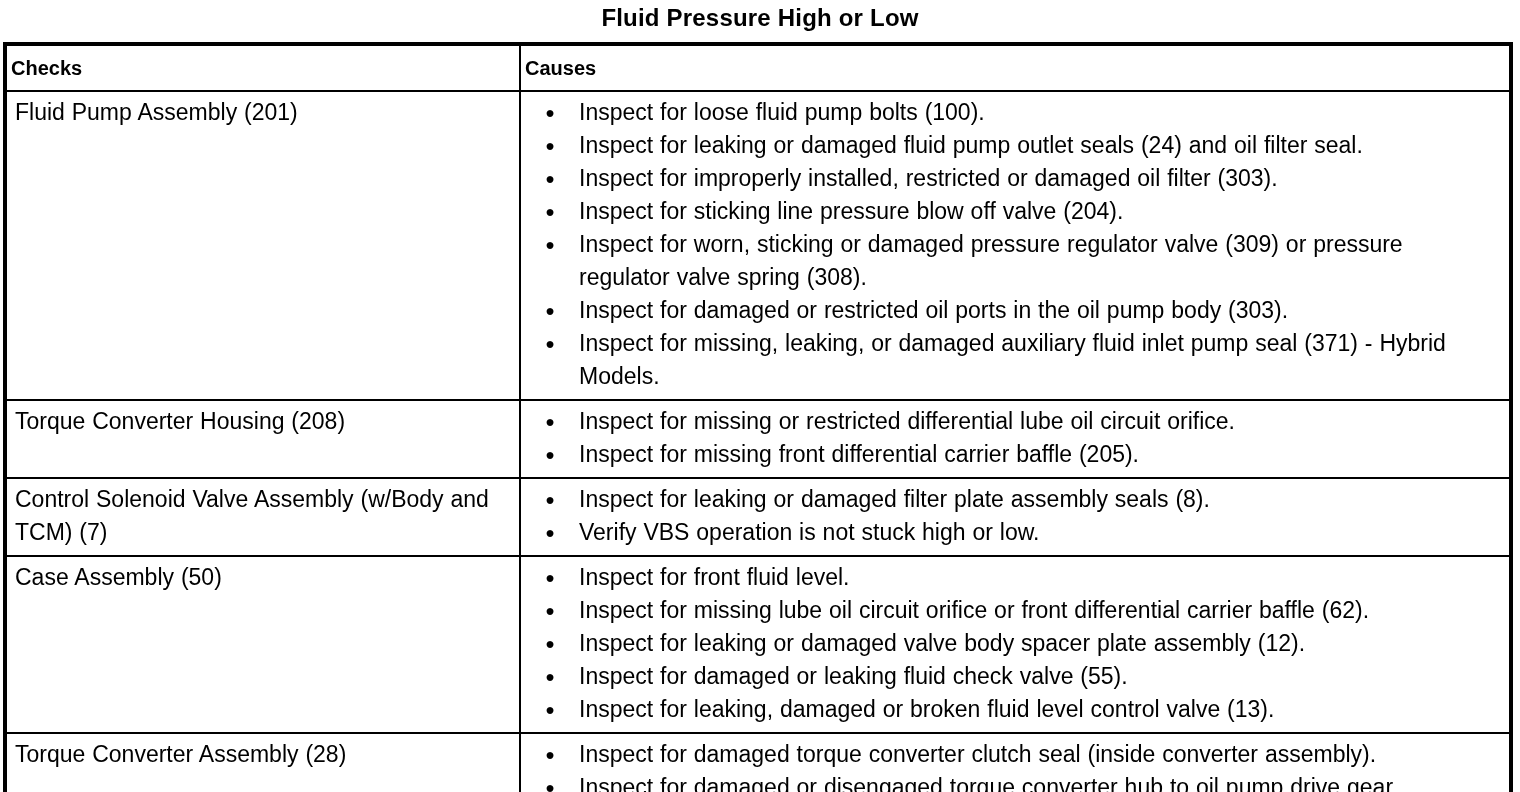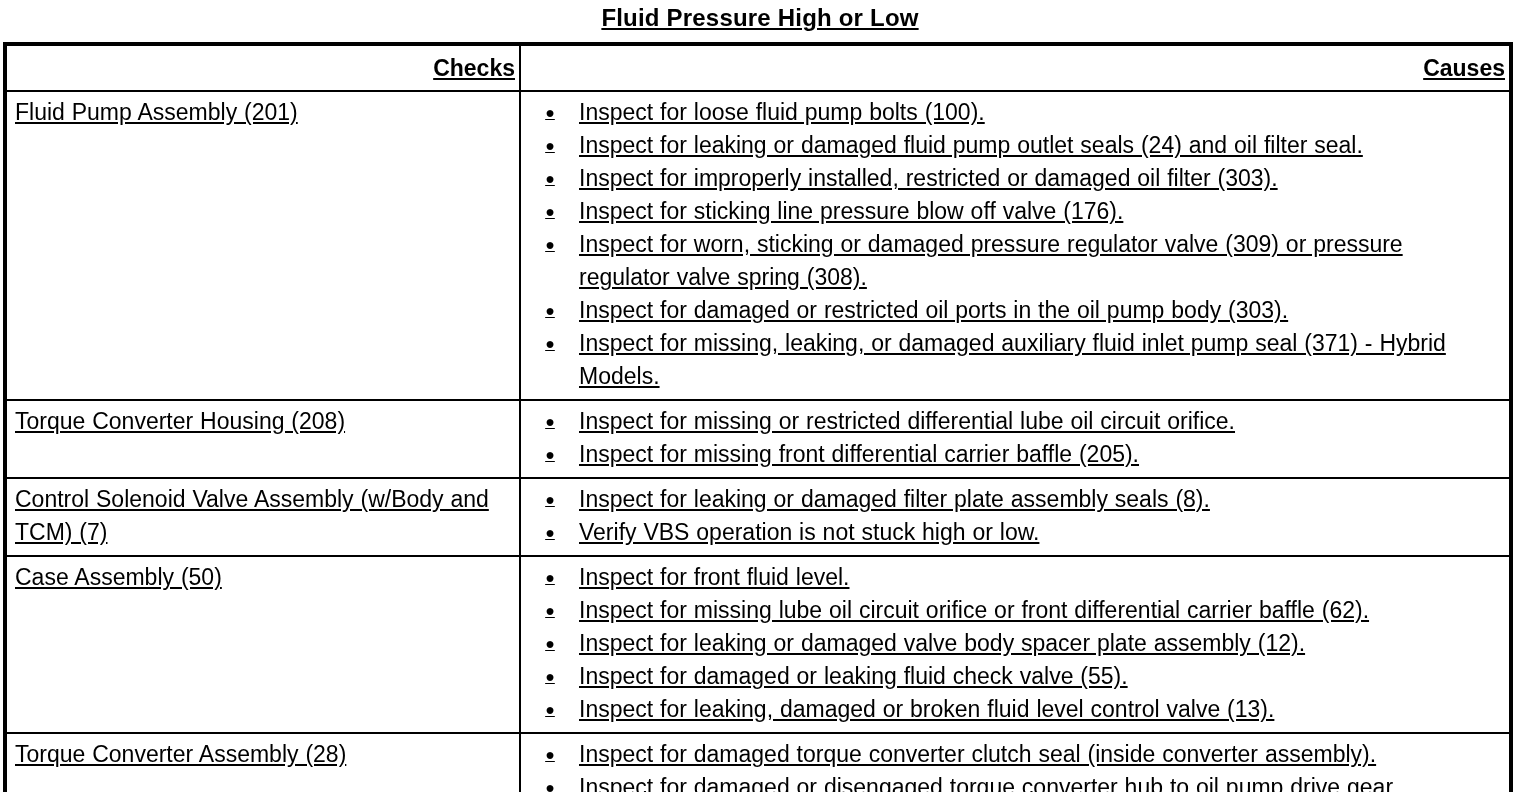--- a/index.html
+++ b/index.html
@@ -8,21 +8,20 @@
     background: #ffffff;
     color: #000000;
     font-family: "Liberation Sans", "DejaVu Sans", sans-serif;
   }
   .page {
     position: relative;
     width: 1520px;
     height: 792px;
     background: #ffffff;
     overflow: hidden;
-    text-decoration: underline;
   }
   .doc-title {
     text-align: center;
     font-size: 24px;
     font-weight: bold;
     line-height: 28px;
     padding-top: 4px;
     margin: 0 0 10px 0;
     letter-spacing: 0.2px;
   }
@@ -33,23 +32,23 @@
     margin-left: 3px;
     background: #ffffff;
   }
   table.checks-table, table.checks-table th, table.checks-table td {
     border: 2px solid #000000;
   }
   table.checks-table {
     border-width: 4px;
   }
   th.col-header {
-    font-size: 23px;
+    font-size: 20px;
     font-weight: bold;
-    text-align: right;
+    text-align: left;
     vertical-align: middle;
     height: 40px;
     padding: 2px 4px;
   }
   .col-checks { width: 504px; }
   td.check-cell {
     vertical-align: top;
     font-size: 23px;
     line-height: 33px;
     padding: 4px 21px 6px 8px;
@@ -108,21 +107,21 @@
       <span class="cause-text">Inspect for leaking or damaged fluid pump outlet seals (24) and oil filter seal.</span>
     </div>
 
     <div class="cause-item">
       <span class="bullet">●</span>
       <span class="cause-text">Inspect for improperly installed, restricted or damaged oil filter (303).</span>
     </div>
 
     <div class="cause-item">
       <span class="bullet">●</span>
-      <span class="cause-text">Inspect for sticking line pressure blow off valve (176).</span>
+      <span class="cause-text">Inspect for sticking line pressure blow off valve (204).</span>
     </div>
 
     <div class="cause-item">
       <span class="bullet">●</span>
       <span class="cause-text">Inspect for worn, sticking or damaged pressure regulator valve (309) or pressure regulator valve spring (308).</span>
     </div>
 
     <div class="cause-item">
       <span class="bullet">●</span>
       <span class="cause-text">Inspect for damaged or restricted oil ports in the oil pump body (303).</span>

